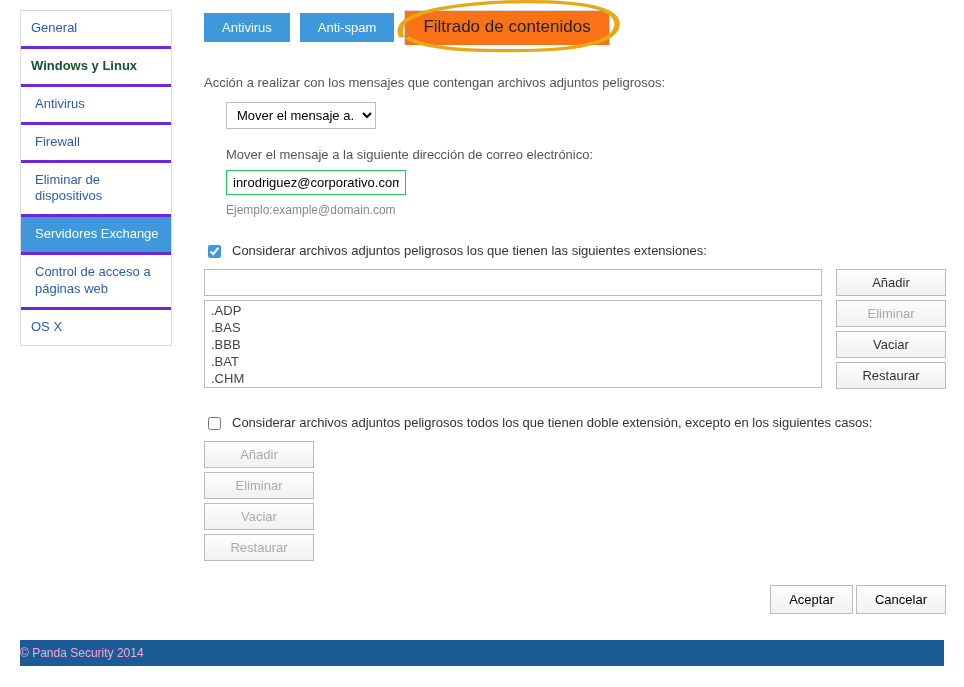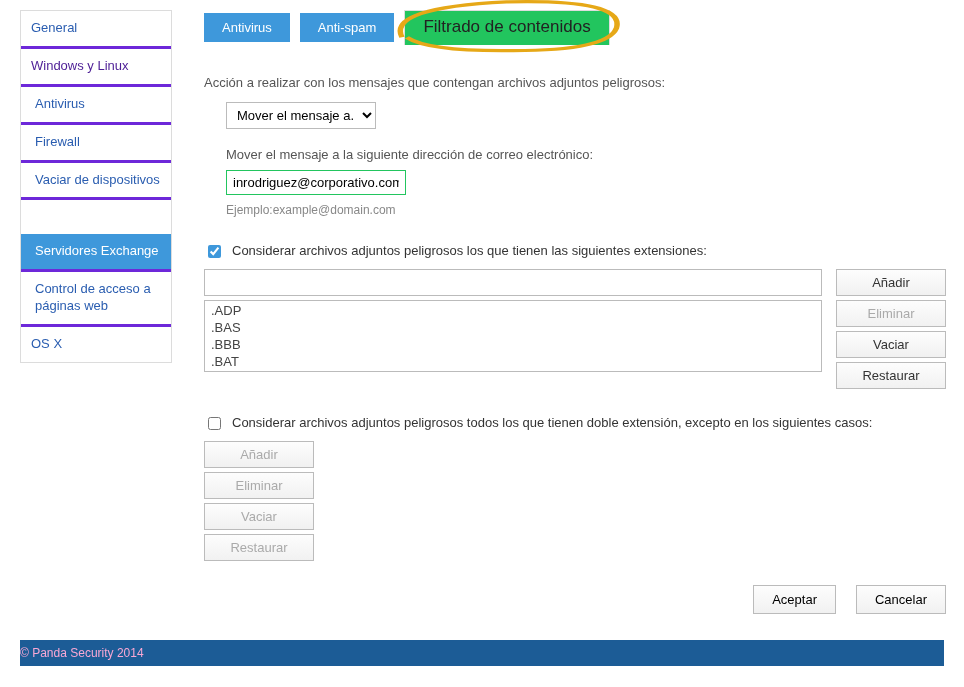--- a/index.html
+++ b/index.html
@@ -21,26 +21,25 @@
     align-self: flex-start;
   }
   .sidebar-item {
     padding: 9px 10px;
     color: #2A5DB0;
     border-bottom: 3px solid #6d28d9;
     cursor: pointer;
     line-height: 1.3;
   }
   .sidebar-item:last-child { border-bottom: none; }
-  .sidebar-item.bold { font-weight: normal; color: #4c1d95; }
+  .sidebar-item.bold { font-weight: bold; color: #14532d; }
   .sidebar-item.active {
     background: #3E98DB;
     color: #fff;
     font-weight: bold;
-    margin-top: 34px;
   }
   .sidebar-item.sub { padding-left: 14px; font-weight: normal; }
   .main {
     flex: 1;
     padding: 10px 18px 0 32px;
   }
   .tabs {
     display: flex;
     align-items: center;
     margin-bottom: 30px;
@@ -55,21 +54,21 @@
     cursor: pointer;
     font-size: 13px;
   }
   .tab-active-wrap {
     position: relative;
     display: inline-block;
   }
   .tab-active {
     border: 1px solid #ddd;
     border-bottom: none;
-    background: #22c55e;
+    background: #f97316;
     padding: 6px 18px 8px 18px;
     font-size: 17px;
     color: #222;
   }
   .ellipse-highlight {
     position: absolute;
     pointer-events: none;
     left: -22px;
     top: -14px;
     width: calc(100% + 44px);
@@ -116,21 +115,21 @@
   .list-left { flex: 1; }
   .ext-input {
     width: 100%;
     border: 1px solid #bbb;
     padding: 5px 6px;
     font-size: 13px;
     margin-bottom: 4px;
   }
   .ext-list {
     width: 100%;
-    height: 72px;
+    height: 88px;
     border: 1px solid #bbb;
     overflow-y: scroll;
     padding: 2px 6px;
     font-size: 13px;
     line-height: 1.3;
     color: #444;
   }
   .ext-list.disabled { color: #999; }
   .btn-col {
     display: flex;
@@ -146,21 +145,21 @@
     cursor: pointer;
     color: #333;
   }
   .btn:disabled, .btn.disabled {
     color: #aaa;
     cursor: default;
   }
   .action-row {
     display: flex;
     justify-content: flex-end;
-    gap: 20px;
+    gap: 3px;
     margin: 24px 0 14px 0;
   }
   .action-btn {
     border: 1px solid #bbb;
     background: linear-gradient(#fdfdfd, #f1f1f1);
     padding: 6px 18px;
     font-size: 13px;
     cursor: pointer;
   }
   .footer {
@@ -174,21 +173,21 @@
 </style>
 </head>
 <body>
 
 <div class="layout">
   <div class="sidebar">
     <div class="sidebar-item">General</div>
     <div class="sidebar-item bold">Windows y Linux</div>
     <div class="sidebar-item sub">Antivirus</div>
     <div class="sidebar-item sub">Firewall</div>
-    <div class="sidebar-item sub">Vaciar de dispositivos</div>
+    <div class="sidebar-item sub">Eliminar de dispositivos</div>
     <div class="sidebar-item active sub">Servidores Exchange</div>
     <div class="sidebar-item sub">Control de acceso a páginas web</div>
     <div class="sidebar-item">OS X</div>
   </div>
 
   <div class="main">
     <div class="tabs">
       <button class="tab-btn">Antivirus</button>
       <button class="tab-btn">Anti-spam</button>
       <div class="tab-active-wrap">

